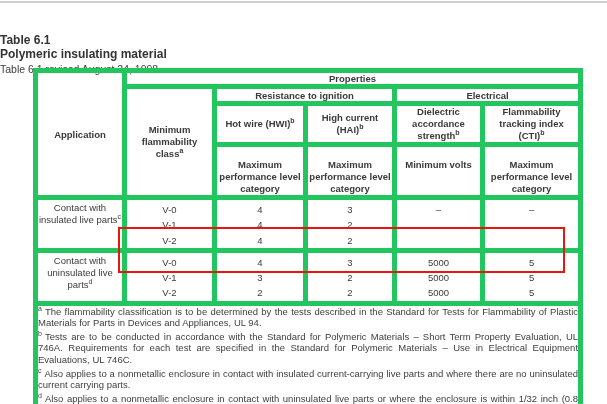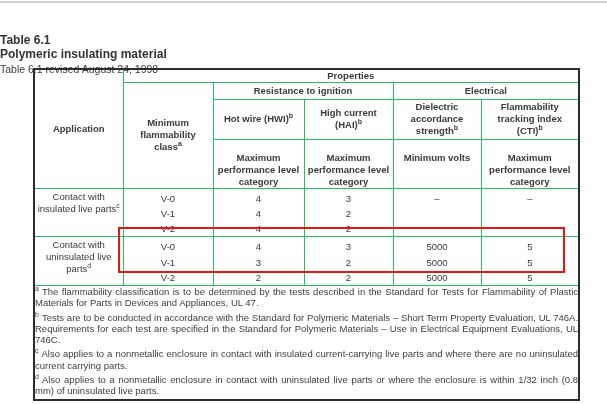--- a/index.html
+++ b/index.html
@@ -12,21 +12,21 @@
   .titles { position:absolute; top:9px; left:0; width:100%; text-align:left;margin-top:24px; }
   .t-bold { font-size:12px; font-weight:bold; line-height:14px; color:#333333; }
   .t-sub  { font-size:10.5px; line-height:13px; margin-top:2px; color:#3d3d3d; }
 
   table.main {
     position:absolute; left:33px; top:68px; width:545px;
     border-collapse:collapse; table-layout:fixed;
     border:2px solid #2c2c2c;
   }
   table.main td {
-    border:1px solid #22c55e; padding:0; font-size:9.5px; color:#3a3a3a;
+    border:5px solid #22c55e; padding:0; font-size:9.5px; color:#3a3a3a;
     text-align:center; vertical-align:middle; overflow:hidden;
   }
   td.hdr { font-weight:bold; color:#333333; }
   .ln { line-height:12px; white-space:nowrap; }
   sup { font-size:7px; line-height:0; }
 
   tr.r1 { height:13px; }
   tr.r2 { height:17px; }
   tr.r3 { height:40px; }
   tr.r4 { height:40px; }
@@ -185,21 +185,21 @@
             <div class="ln">5000</div>
           </td>
         <td>
             <div class="ln">5</div>
             <div class="ln">5</div>
             <div class="ln">5</div>
           </td>
       </tr>
       <tr class="fnr">
         <td class="fn-cell" colspan="6">
-          <p><sup>a</sup><span>The flammability classification is to be determined by the tests described in the Standard for Tests for Flammability of Plastic Materials for Parts in Devices and Appliances, UL 47.</span></p>
+          <p><sup>a</sup><span>The flammability classification is to be determined by the tests described in the Standard for Tests for Flammability of Plastic Materials for Parts in Devices and Appliances, UL 94.</span></p>
           <p><sup>b</sup><span>Tests are to be conducted in accordance with the Standard for Polymeric Materials – Short Term Property Evaluation, UL 746A. Requirements for each test are specified in the Standard for Polymeric Materials – Use in Electrical Equipment Evaluations, UL 746C.</span></p>
           <p><sup>c</sup><span>Also applies to a nonmetallic enclosure in contact with insulated current-carrying live parts and where there are no uninsulated current carrying parts.</span></p>
           <p><sup>d</sup><span>Also applies to a nonmetallic enclosure in contact with uninsulated live parts or where the enclosure is within 1/32 inch (0.8 mm) of uninsulated live parts.</span></p>
         </td>
       </tr>
     </tbody>
   </table>
 
   <div class="highlight-box" style="border-color: rgb(232, 22, 12);"></div>
 </div>

